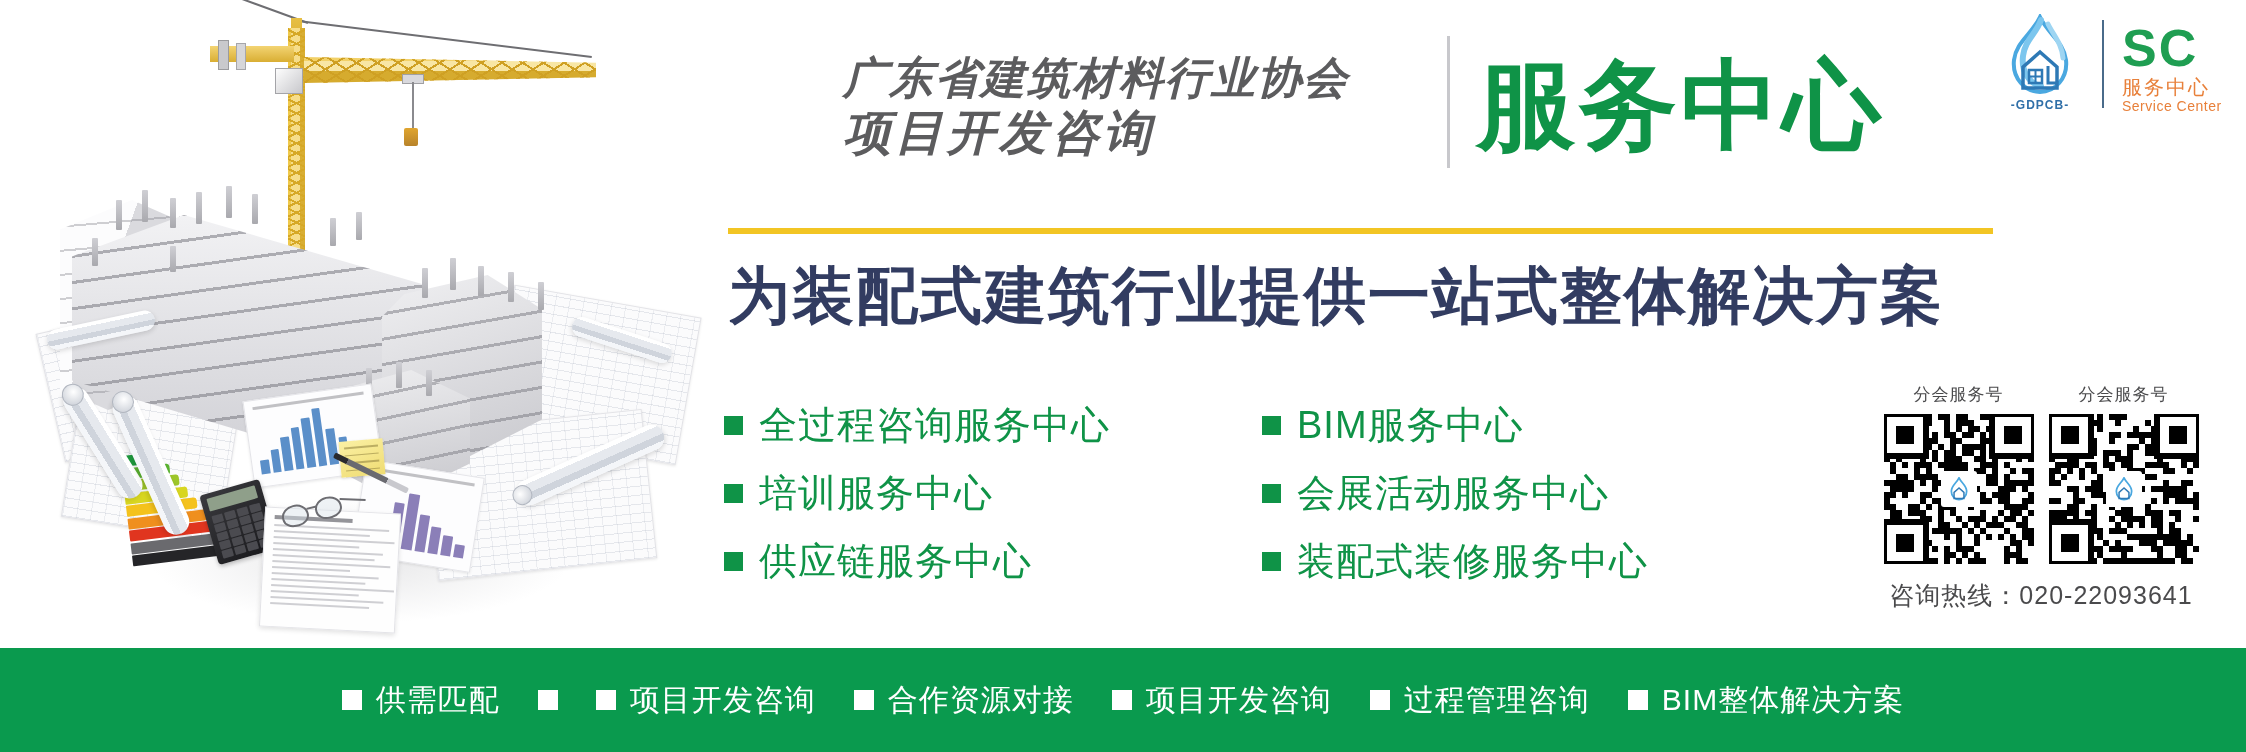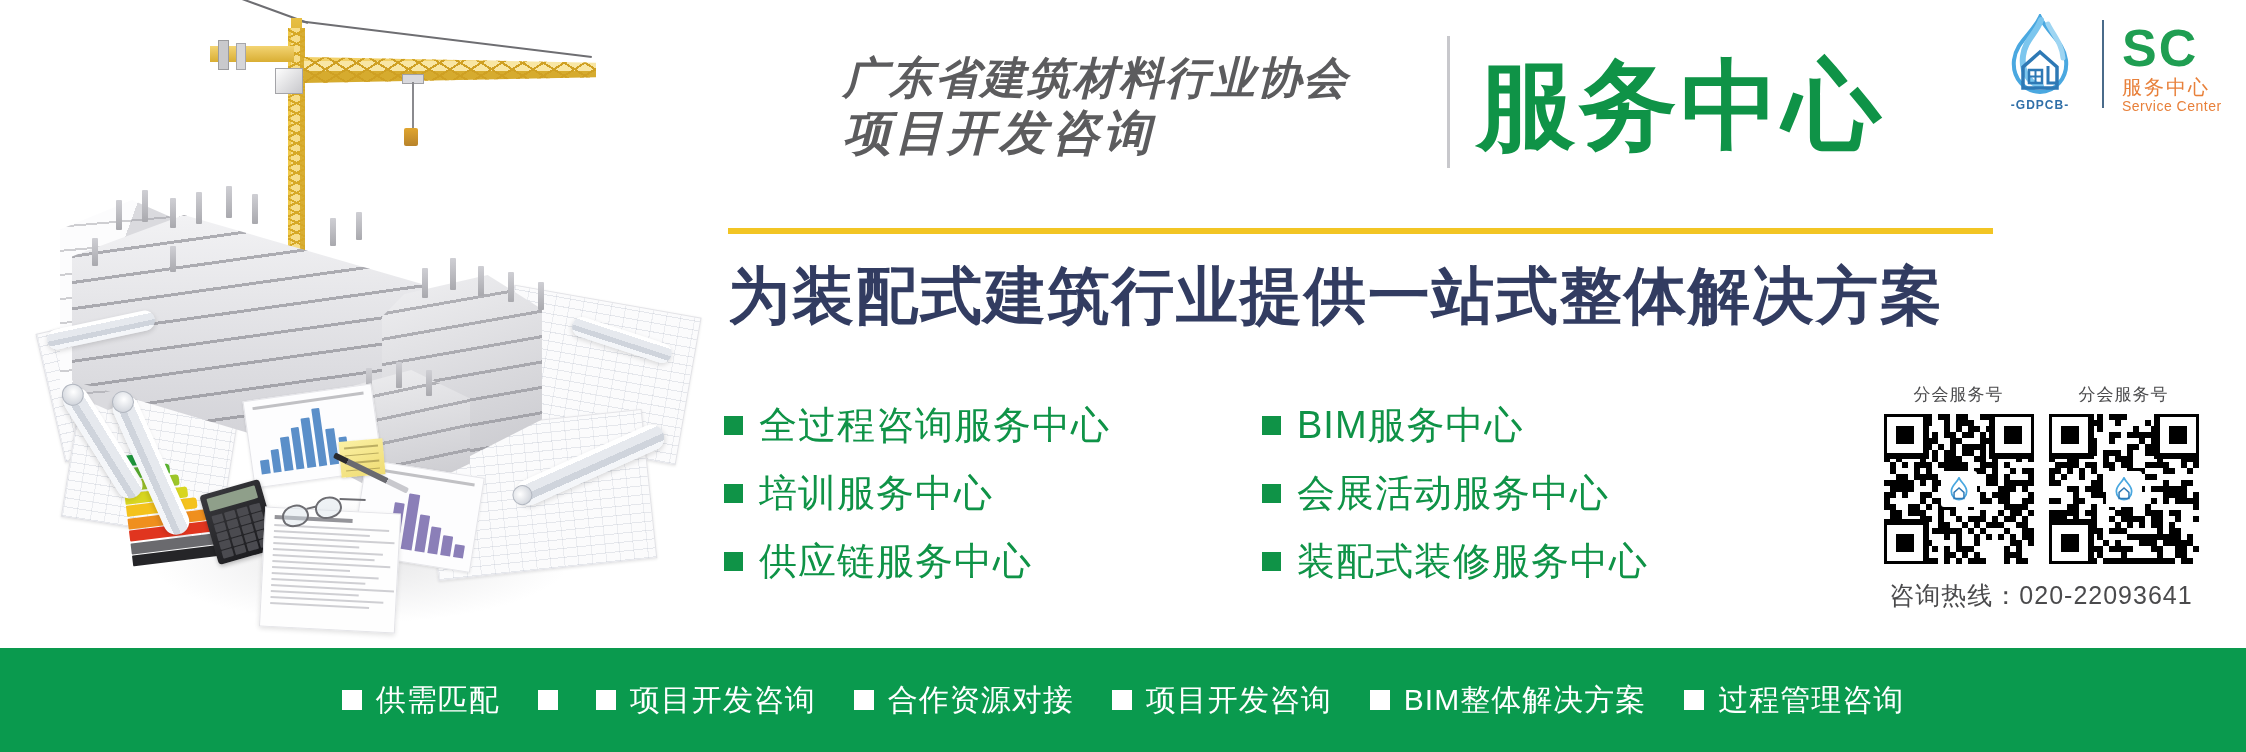--- a/index.html
+++ b/index.html
@@ -992,21 +992,21 @@
     <div class="foot-item">
       <span class="foot-bullet"></span>
       <span class="foot-label">合作资源对接</span>
     </div>
     <div class="foot-item">
       <span class="foot-bullet"></span>
       <span class="foot-label">项目开发咨询</span>
     </div>
     <div class="foot-item">
       <span class="foot-bullet"></span>
-      <span class="foot-label">BIM整体解决方案</span>
+      <span class="foot-label">过程管理咨询</span>
     </div>
     <div class="foot-item">
       <span class="foot-bullet"></span>
-      <span class="foot-label">过程管理咨询</span>
+      <span class="foot-label">BIM整体解决方案</span>
     </div>
   </div>
 
 </div>
 
 </body></html>

